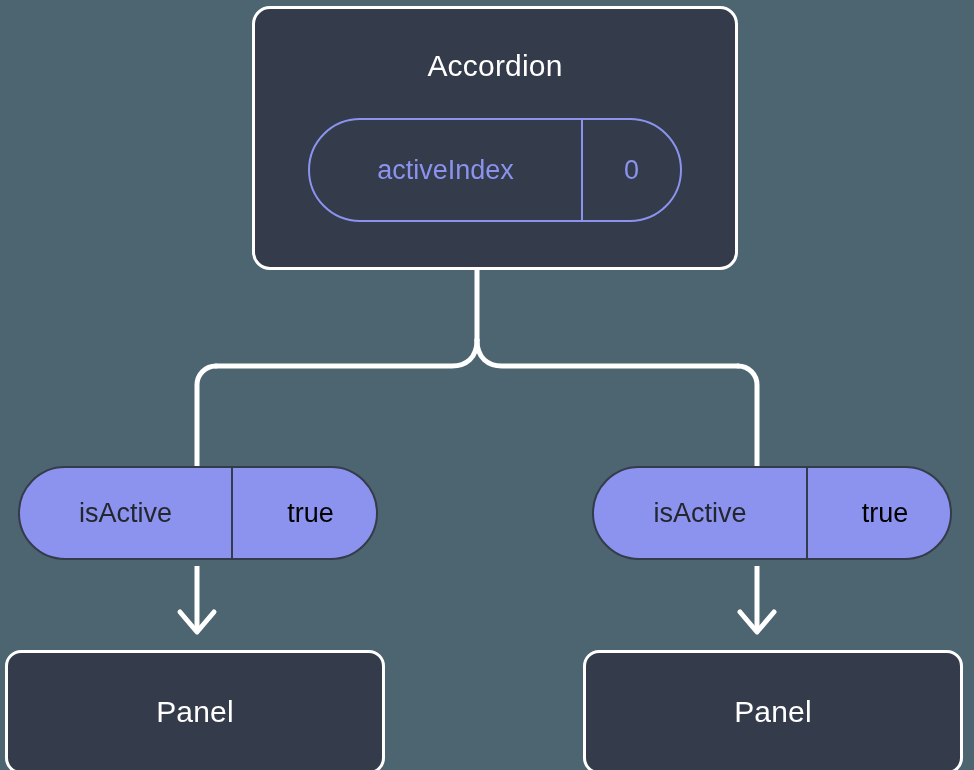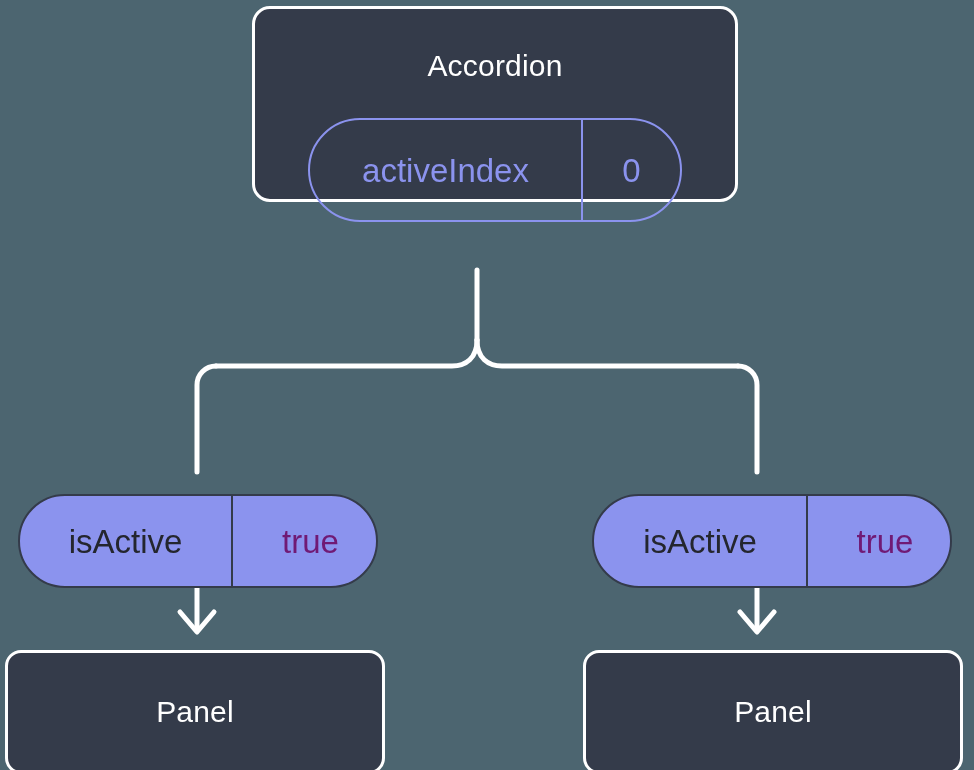--- a/index.html
+++ b/index.html
@@ -49,21 +49,21 @@
     letter-spacing: 0.2px;
     line-height: 1;
     white-space: nowrap;
   }
 
   
   #accordion-box {
     left: 252px;
     top: 6px;
     width: 486px;
-    height: 196px;
+    height: 264px;
     justify-content: flex-start;
     padding-top: 42px;
   }
 
   
   .panel-box {
     top: 650px;
     width: 380px;
     height: 124px;
     justify-content: center;
@@ -79,21 +79,21 @@
     display: flex;
     align-items: stretch;
     border-radius: 999px;
     overflow: hidden;
   }
   .pill .pill-key,
   .pill .pill-val {
     display: flex;
     align-items: center;
     justify-content: center;
-    font-size: 33px;
+    font-size: 27px;
     line-height: 1;
     white-space: nowrap;
     box-sizing: border-box;
   }
 
   
   #pill-activeindex {
     left: 308px;
     top: 118px;
     width: 374px;
@@ -106,32 +106,32 @@
     color: #8b93ee;
     border-right: 2px solid #8b93ee;
   }
   #pill-activeindex .pill-val {
     flex: 1 1 auto;
     color: #8b93ee;
   }
 
   
   .pill-filled {
-    top: 494px;
+    top: 466px;
     width: 360px;
     height: 94px;
     border: 2px solid #343b4a;
     background: #8b93ee;
   }
   .pill-filled .pill-key {
     color: #24262e;
     border-right: 2px solid #343b4a;
   }
   .pill-filled .pill-val {
-    color: #701a75;
+    color: #000000;
     margin-left: 12px;
   }
 
   #pill-isactive-true  { left: 18px; }
   #pill-isactive-true .pill-key  { flex: 0 0 213px; }
   #pill-isactive-true .pill-val  { flex: 1 1 auto; }
 
   #pill-isactive-false { left: 592px; }
   #pill-isactive-false .pill-key { flex: 0 0 214px; }
   #pill-isactive-false .pill-val { flex: 1 1 auto; }

